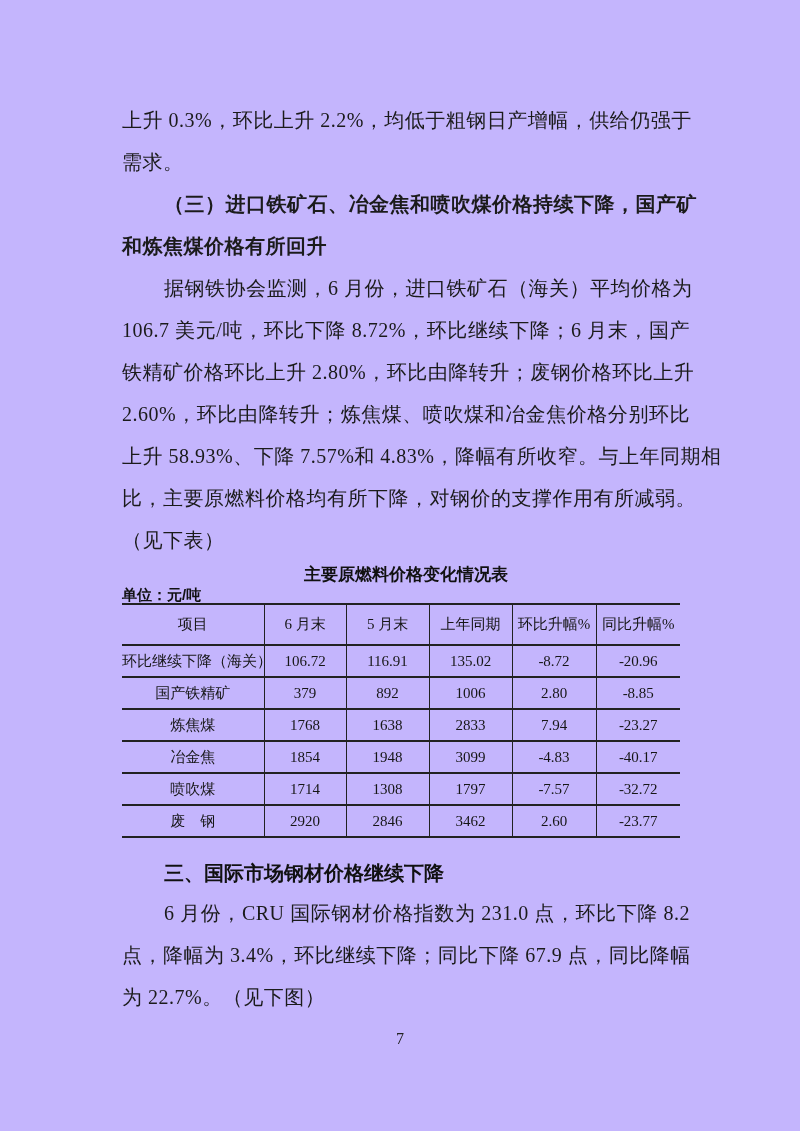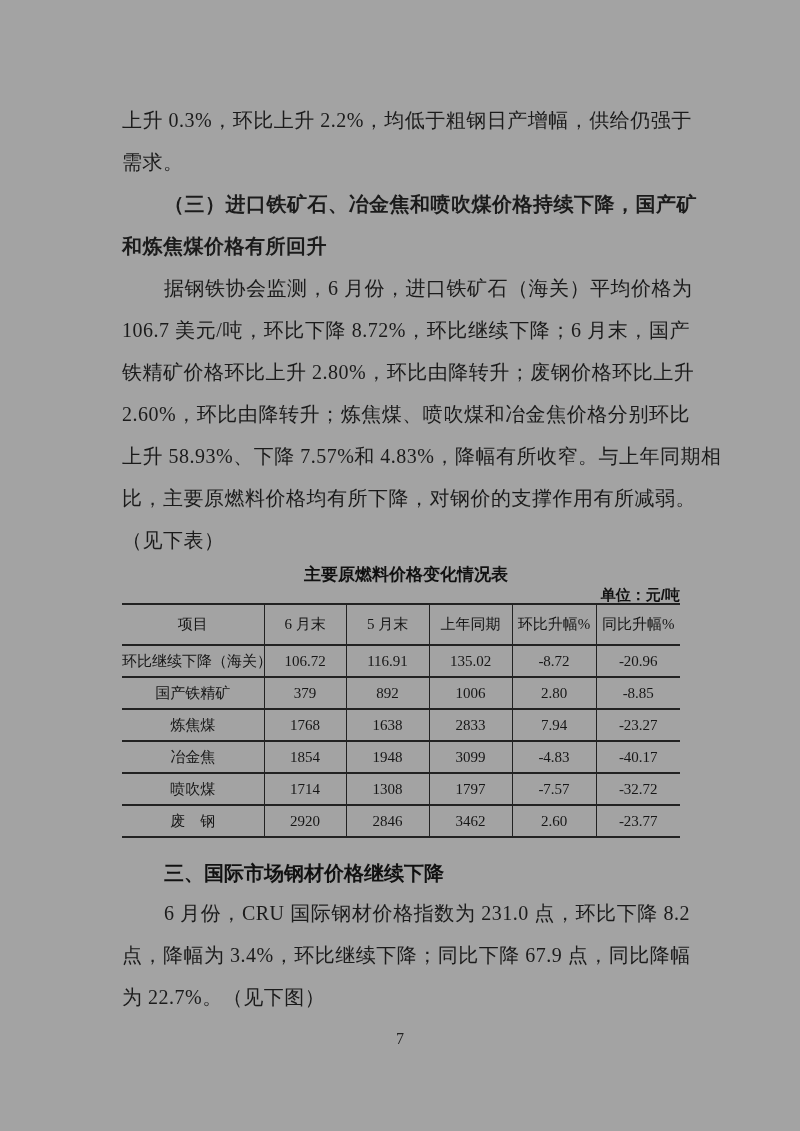--- a/index.html
+++ b/index.html
@@ -1,20 +1,20 @@
 <!DOCTYPE html>
 <html><head>
 <meta charset="utf-8">
 <style>
   html, body { margin: 0; padding: 0; background: #ffffff; }
   .page {
     position: relative;
     width: 800px;
     height: 1131px;
-    background: #a3a3a3;
+    background: #c4b5fd;
     overflow: hidden;
     color: #1b1b1b;
     font-family: "Liberation Serif", "DejaVu Serif", serif;
   }
   .content {
     position: absolute;
     left: 122px;
     top: 0;
     width: 568px;
     padding-top: 99px;
@@ -40,21 +40,21 @@
     text-align: center;
     font-size: 17px;
     font-weight: 700;
     font-family: "Liberation Sans", "DejaVu Sans", sans-serif;
     color: #111;
   }
   .tbl-unit {
     height: 16px;
     line-height: 16px;
     width: 558px;
-    text-align: right;
+    text-align: left;
     font-size: 15px;
     font-weight: 700;
     font-family: "Liberation Sans", "DejaVu Sans", sans-serif;
     color: #111;
   }
   table.prices {
     border-collapse: collapse;
     table-layout: fixed;
     width: 558px;
     margin-top: 0;

